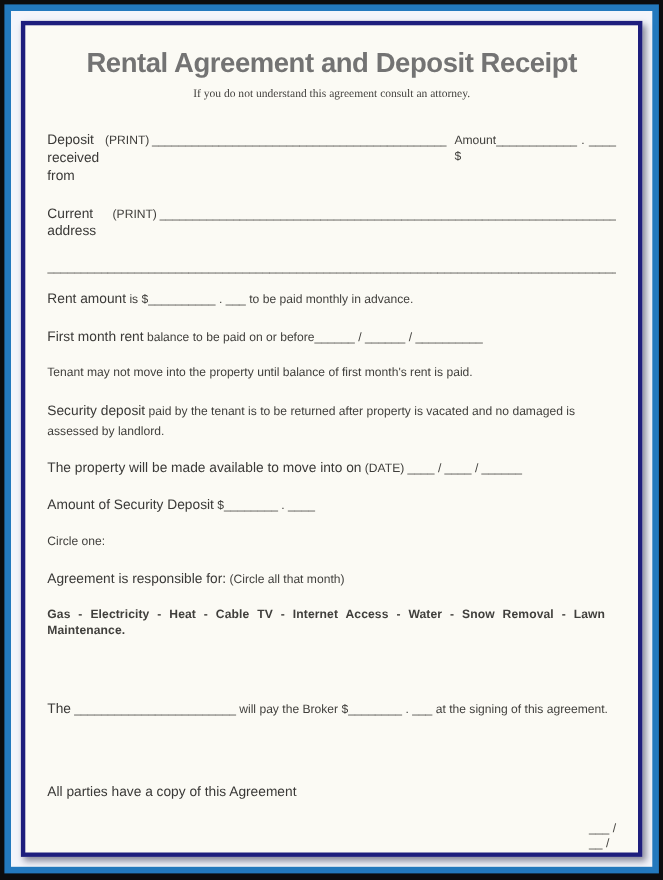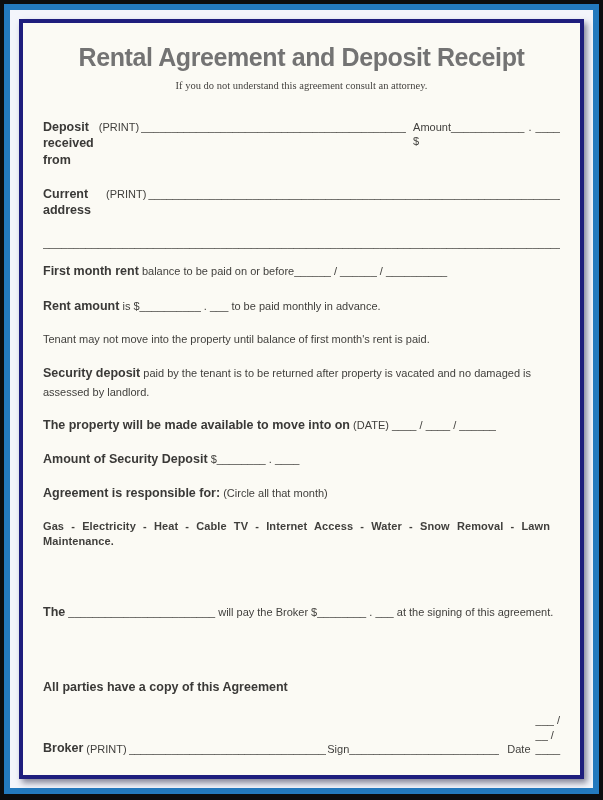--- a/index.html
+++ b/index.html
@@ -25,21 +25,21 @@
     box-shadow: 3px 4px 6px rgba(25,25,55,0.5);
     padding: 12px 20px 0 20px; overflow: hidden;
     color: #403f3c; font-size: 11px; line-height: 1.3;
   }
   .title {
     font-size: 25px; font-weight: bold; text-align: center;
     color: #737373; margin: 6px 0 5px 0; letter-spacing: -0.4px;
   }
   .subtitle { text-align: center; font-size: 10.5px; margin: 0 0 27px 0; color: #44423f; font-family: Liberation Serif, serif; }
   .line { margin: 0 0 18px 0; }
-  .b { font-weight: bold; font-size: 12.5px; color: #3a3937; }
+  .b { font-weight: normal; font-size: 12.5px; color: #3a3937; }
   .frow { display: flex; align-items: baseline; }
   .frow .b { margin-right: 4px; }
   .note { margin-right: 2px; }
   .fill { flex: 1 1 auto; overflow: hidden; white-space: nowrap; }
   .gap-r { margin-right: 7px; }
   .dot { margin: 0 4px; }
   .sect { margin-bottom: 4px; }
   .fill-line { margin: 0 0 12px 0; height: 15px; }
   .para { line-height: 1.55; margin-bottom: 16px; max-width: 527px; }
   .spread { word-spacing: 4px; letter-spacing: 0.1px; font-weight: bold; }
@@ -76,30 +76,30 @@
           <span class="b">Current address</span>
           <span class="note">(PRINT)</span>
           <span class="fill">______________________________________________________________________________________________________________</span>
         </div>
 
         <div class="line frow fill-line">
           <span class="fill">______________________________________________________________________________________________________________</span>
         </div>
 
         <p class="line">
-          <span class="b">First month rent</span>
-          <span>balance to be paid on or before</span><span>______ / ______ / __________</span>
-        </p>
-
-        <p class="line">
           <span class="b">Rent amount</span>
           <span>is $</span><span>__________</span>
           <span>.</span>
           <span>___</span>
           <span>to be paid monthly in advance.</span>
+        </p>
+
+        <p class="line">
+          <span class="b">First month rent</span>
+          <span>balance to be paid on or before</span><span>______ / ______ / __________</span>
         </p>
 
         <p class="line">
           <span>Tenant may not move into the property until balance of first month's rent is paid.</span>
         </p>
 
         <p class="line para">
           <span class="b">Security deposit</span>
           <span>paid by the tenant is to be returned after property is vacated and no damaged is assessed by landlord.</span>
         </p>
@@ -110,20 +110,23 @@
           <span>____ / ____ / ______</span>
         </p>
 
         <p class="line">
           <span class="b">Amount of Security Deposit</span>
           <span>$</span><span>________</span>
           <span>.</span>
           <span>____</span>
         </p>
 
+        <p class="line">
+          <span>Circle one:</span>
+        </p>
 
         <p class="line">
           <span class="b">Agreement is responsible for:</span>
           <span>(Circle all that month)</span>
         </p>
 
         <p class="line spread mb-xl">
           <span>Gas - Electricity - Heat - Cable TV - Internet Access - Water - Snow Removal - Lawn Maintenance.</span>
         </p>
 

